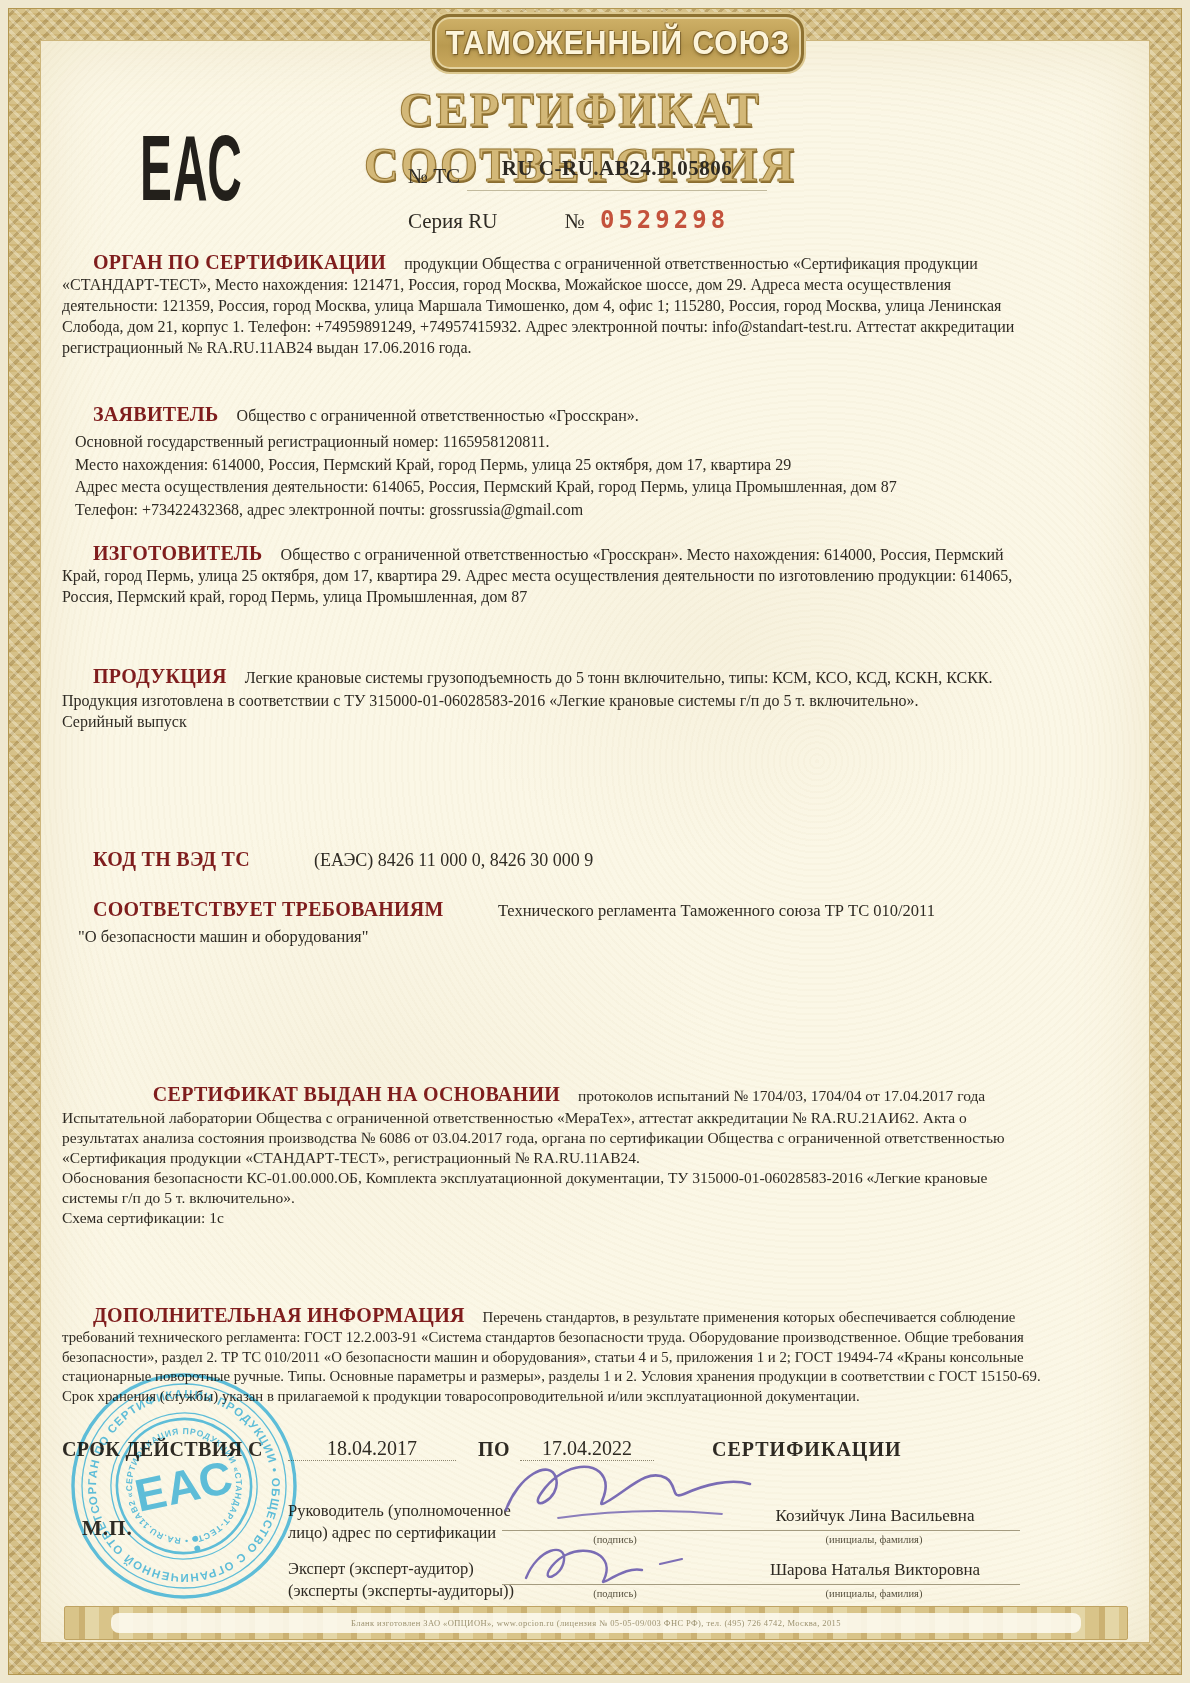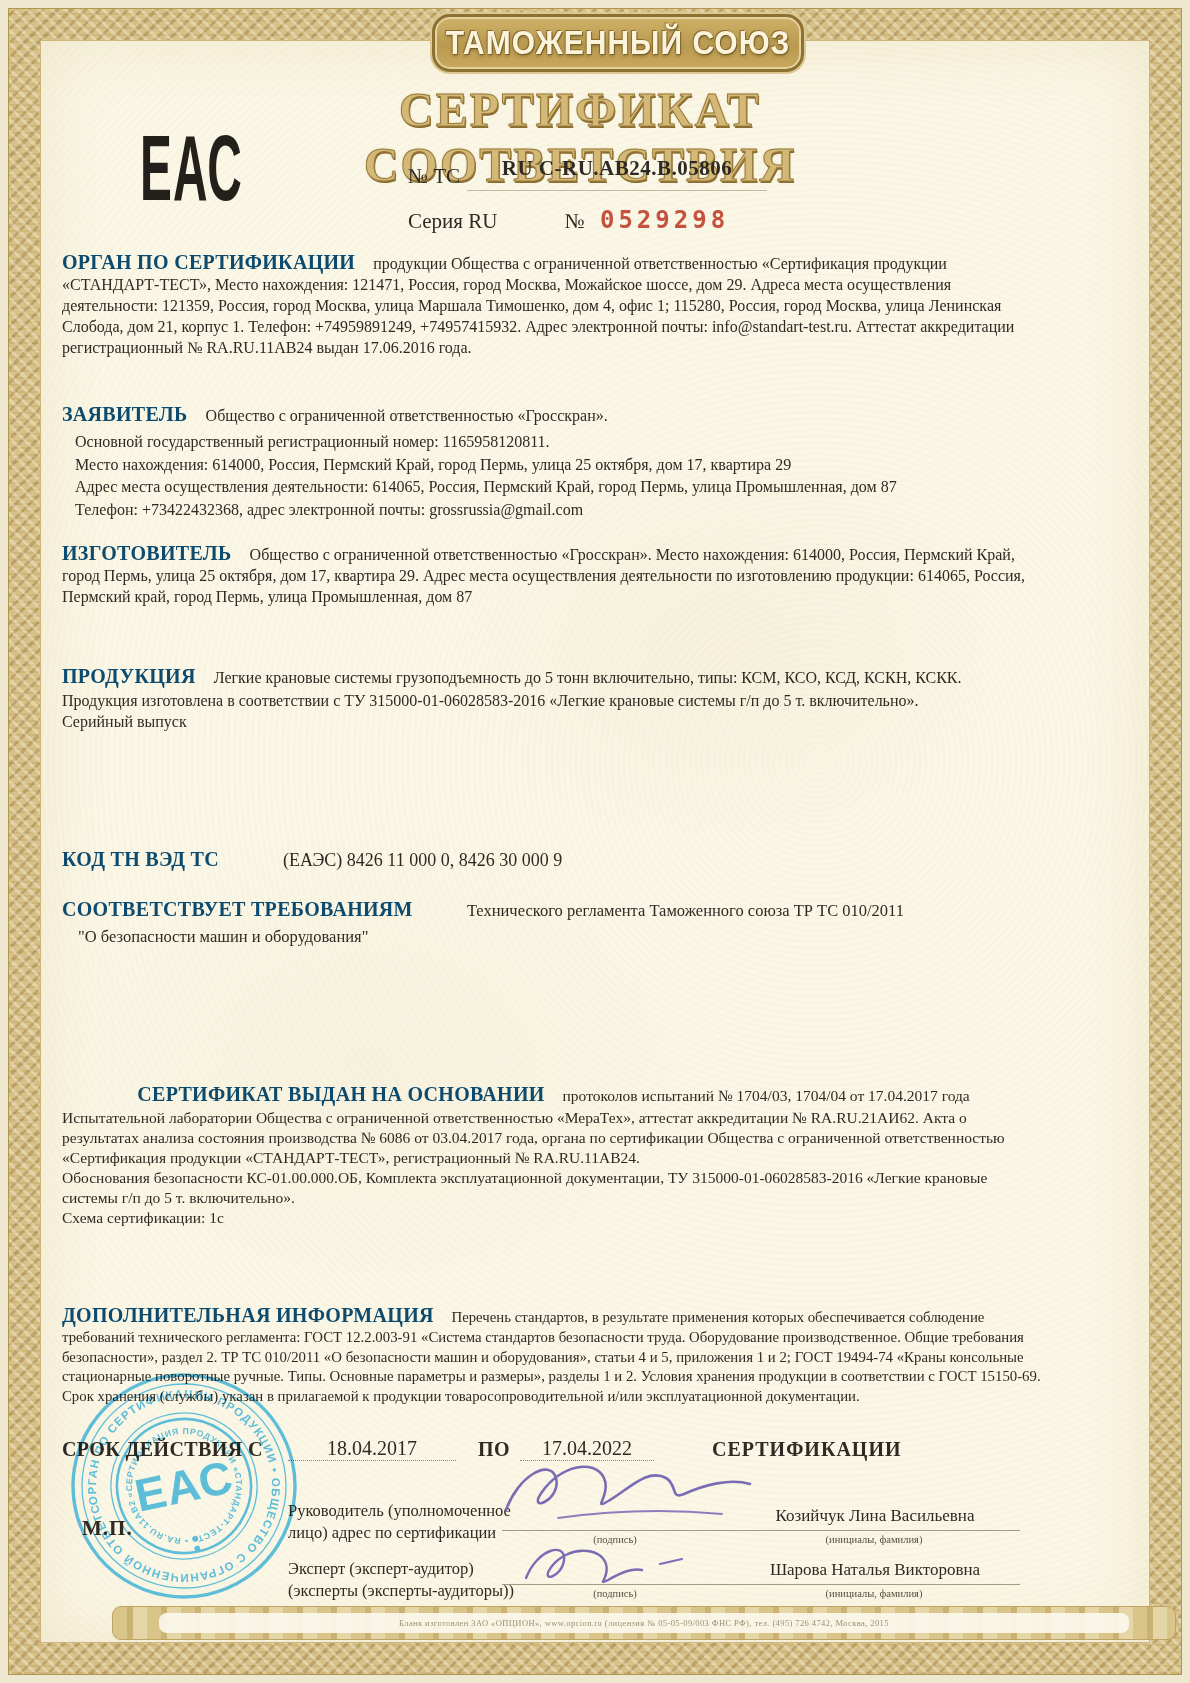--- a/index.html
+++ b/index.html
@@ -39,21 +39,21 @@
   .certno-label{left:408px;top:164px;font-size:21px;}
   .certno-box{left:467px;top:156px;width:300px;height:34px;border-bottom:1px solid #c2ba9d;
     text-align:center;font-size:21px;font-weight:bold;letter-spacing:.5px;}
   .series-row{left:408px;top:206px;font-size:21px;}
   .series-row .no-sign{margin-left:62px;}
   .series-num{font-family:"DejaVu Sans Mono",monospace;font-weight:bold;font-size:24px;
     color:#c4523c;letter-spacing:4px;margin-left:10px;}
 
   
   .sec{margin:0;}
-  .sec-title{font-weight:bold;font-size:20px;letter-spacing:.3px;color:#0c4a6e;margin-right:14px;}
+  .sec-title{font-weight:bold;font-size:20px;letter-spacing:.3px;color:#7f1d1d;margin-right:14px;margin-left:31px;}
   .body16{font-size:16px;line-height:21px;}
   .sec p{margin:0;}
   .applicant-line{font-size:16px;line-height:22.5px;padding-left:13px;}
   .small-body{font-size:15.5px;line-height:20px;}
   .tiny-body{font-size:14.8px;line-height:19.4px;}
   .indent{padding-left:16px;}
 
   
   .val-label{font-weight:bold;font-size:20px;letter-spacing:.4px;}
   .val-date{font-size:20px;text-align:center;border-bottom:1px dotted #8d8670;}
@@ -63,22 +63,22 @@
   .sig-line{border-bottom:1px solid #a49b80;}
   .caption{font-size:10.5px;color:#56503e;text-align:center;}
   .sig-name{font-size:17px;text-align:center;}
   .mp{font-weight:bold;font-size:21px;letter-spacing:1px;}
 
   
   .stamp{left:66px;top:1368px;width:236px;height:236px;opacity:.84;transform:rotate(-12deg);
     z-index:4;pointer-events:none;mix-blend-mode:multiply;}
 
   
-  .band{left:64px;top:1606px;width:1062px;height:32px;border:1px solid #bfa362;border-radius:9px;
-    background:repeating-linear-gradient(90deg,#d9c489 0 14px,#cbb172 14px 20px,#e4d6a6 20px 34px);margin-left:48px;}
+  .band{left:64px;top:1606px;width:1062px;height:32px;border:1px solid #bfa362;border-radius:2px;
+    background:repeating-linear-gradient(90deg,#d9c489 0 14px,#cbb172 14px 20px,#e4d6a6 20px 34px);}
   .band-pill{position:absolute;left:46px;right:46px;top:6px;bottom:6px;border-radius:8px;
     background:rgba(253,250,240,.88);display:flex;align-items:center;justify-content:center;}
   .band-text{font-size:8.5px;color:#9c9270;letter-spacing:.4px;white-space:nowrap;}
 </style>
 </head>
 <body>
 
 <div class="page">
   <div class="frame"></div>
   <div class="paper"></div>

